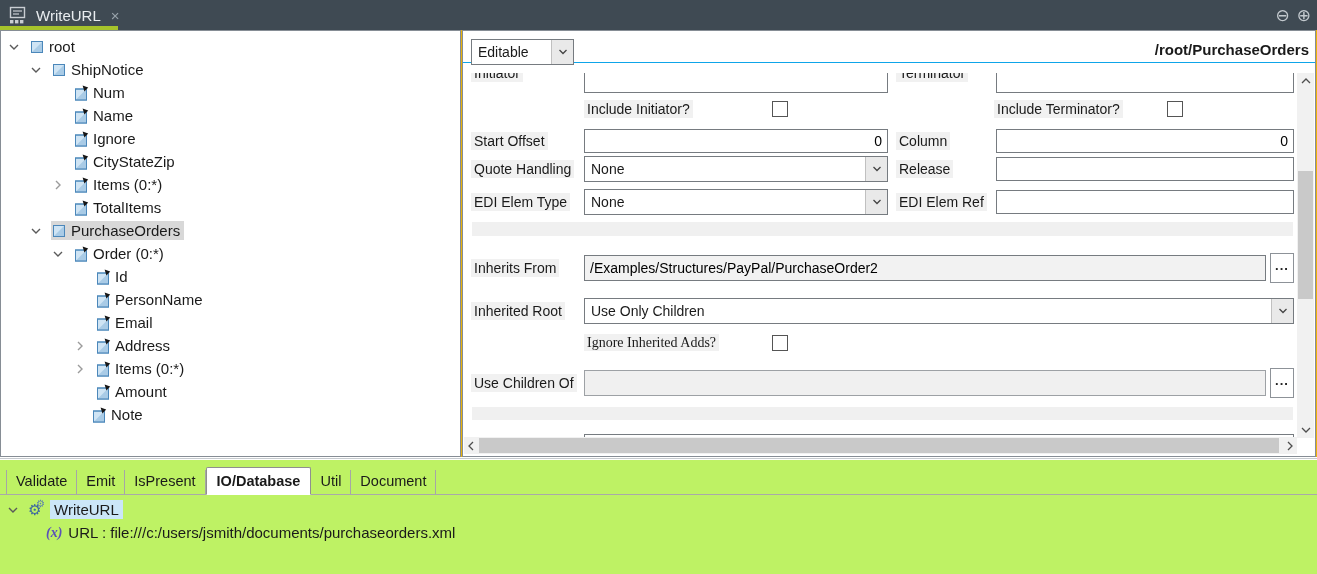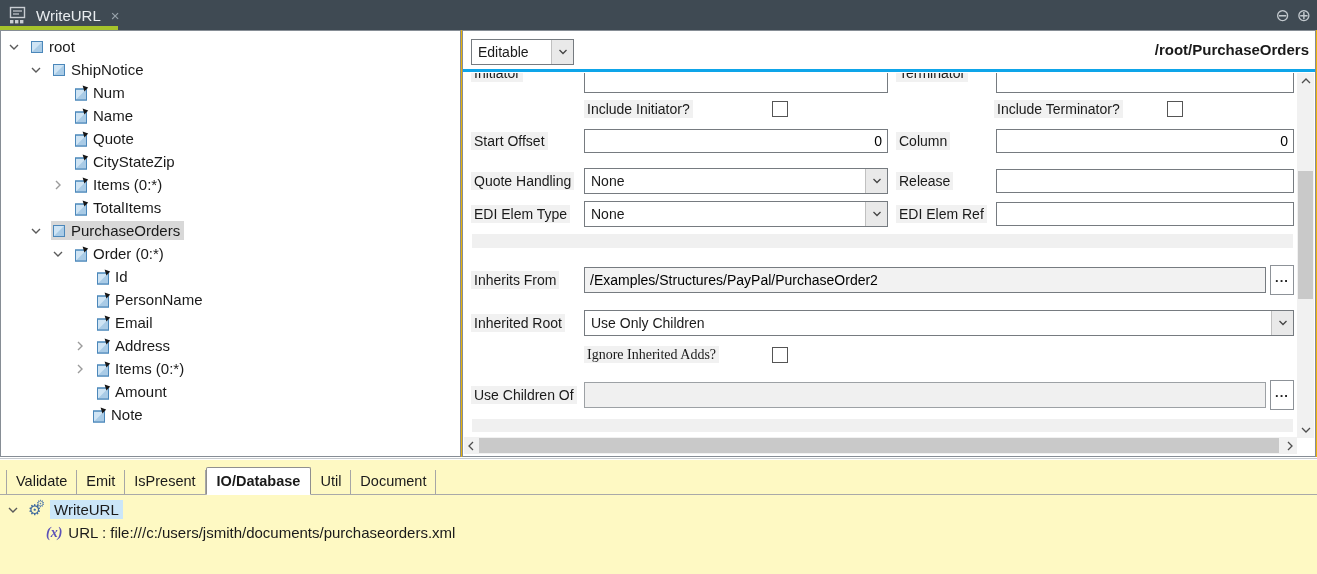--- a/index.html
+++ b/index.html
@@ -23,21 +23,21 @@
   .tree-panel { position:absolute; left:0; top:0; width:461px; height:427px; background:#fff;
                 border:1px solid #868d95; overflow:hidden; padding-top:4px; }
   .trow { display:flex; align-items:center; height:23px; font-size:15px; white-space:nowrap; }
   .trow .chev { width:20px; display:inline-flex; justify-content:flex-start; align-items:center; flex:none; }
   .tlabelwrap { display:inline-flex; align-items:center; gap:4px; padding:1px 4px 1px 1px; }
   .tlabelwrap.sel { background:#d8d8d8; }
   .nicon { width:15px; height:15px; display:inline-flex; flex:none; }
 
   .props-panel { position:absolute; left:462px; top:0; width:854px; height:427px; background:#fff;
                  border:1px solid #868d95; }
-  .props-header { position:absolute; left:0; top:0; right:0; height:41px; border-bottom:3px solid #0ea5e9; background:#fff; }
+  .props-header { position:absolute; left:0; top:0; right:0; height:32px; border-bottom:1px solid #0ea5e9; background:#fff; }
   .combo { display:flex; align-items:stretch; background:#fff; border:1px solid #767b80; height:26px; font-size:14px; }
   .combo .cval { flex:1; display:flex; align-items:center; padding:0 6px; white-space:nowrap; overflow:hidden; }
   .combo .cbtn { width:22px; flex:none; background:#e9e9e9; border-left:1px solid #c0c0c0; display:flex; align-items:center; justify-content:center; }
   .mode-combo { position:absolute; left:8px; top:8px; width:103px; }
   .node-path { position:absolute; right:6px; top:10px; font-size:15px; font-weight:bold; }
 
   .form-viewport { position:absolute; left:1px; top:42px; width:834px; height:365px; overflow:hidden; padding:0 4px 0 7px; }
   .frow { display:flex; align-items:center; }
   .flabel, .flabel2, .cblabel { font-size:14px; white-space:nowrap; }
   .flabel > span, .flabel2 > span, .cblabel > span { background:#f1f1f1; padding:1px 3px; }
@@ -61,21 +61,21 @@
   .vscroll .arr { position:absolute; left:0; width:17px; height:16px; display:flex; align-items:center; justify-content:center; }
   .vscroll .arr.up { top:0; } .vscroll .arr.down { bottom:0; }
   .vscroll .thumb { position:absolute; left:1px; width:15px; top:98px; height:128px; background:#c9c9c9; }
   .hscroll { position:absolute; left:1px; right:18px; bottom:2px; height:17px; background:#f1f1f1; }
   .hscroll .arr { position:absolute; top:0; width:14px; height:17px; display:flex; align-items:center; justify-content:center; }
   .hscroll .arr.left { left:0; } .hscroll .arr.right { right:0; }
   .hscroll .thumb { position:absolute; top:1px; left:15px; right:18px; height:15px; background:#c9c9c9; }
 
   
   .splitter-line { position:absolute; left:0; top:458px; width:1317px; height:1px; background:#c7cbcf; }
-  .bottom-area { position:absolute; left:0; top:460px; width:1317px; height:114px; background:#fef9c3; }
+  .bottom-area { position:absolute; left:0; top:460px; width:1317px; height:114px; background:#bef264; }
   .tab-strip { display:flex; align-items:flex-end; height:35px; padding-left:6px; border-bottom:1px solid #a9a9a9; }
   .tab { font-size:14.5px; padding:3px 9px 4px 9px; border-right:1px solid #a6a6a6; height:24px; white-space:nowrap; cursor:default; }
   .tab.first { border-left:1px solid #a6a6a6; }
   .tab.active { font-weight:bold; border:1px solid #8f8f8f; border-bottom:1px solid #fff; background:#fff;
                 height:28px; padding:5px 10px 4px 10px; margin-bottom:-1px; border-radius:2px 2px 0 0; }
   .bottom-tree { padding-top:3px; }
   .brow { display:flex; align-items:center; height:23px; font-size:15px; white-space:nowrap; }
   .brow1 { padding-left:8px; }
   .brow1 .chev { width:20px; display:inline-flex; }
   .gears { width:19px; position:relative; height:18px; flex:none; margin-right:3px; }
@@ -180,21 +180,21 @@
           <span class="chev"></span>
           <span class="tlabelwrap">
             <span class="nicon">
               <svg width="15" height="16" viewBox="0 0 15 16">
                 <rect x="1.5" y="4" width="11" height="11" fill="#cfe4f4" stroke="#4b87ba"></rect>
                 <path d="M12 4.5 L2 14.5 L12 14.5 Z" fill="#a9cbe6"></path>
                 <rect x="1.5" y="4" width="11" height="11" fill="none" stroke="#4b87ba"></rect>
                 <path d="M8.6 0.6 L14.2 2.4 L10.4 6.6 Z" fill="#161616"></path>
               </svg>
             </span>
-            <span>Quote</span>
+            <span>Ignore</span>
           </span>
         </div>
         <div class="trow" style="padding-left: 52px;">
           <span class="chev"></span>
           <span class="tlabelwrap">
             <span class="nicon">
               <svg width="15" height="16" viewBox="0 0 15 16">
                 <rect x="1.5" y="4" width="11" height="11" fill="#cfe4f4" stroke="#4b87ba"></rect>
                 <path d="M12 4.5 L2 14.5 L12 14.5 Z" fill="#a9cbe6"></path>
                 <rect x="1.5" y="4" width="11" height="11" fill="none" stroke="#4b87ba"></rect>
@@ -408,21 +408,21 @@
           <span class="cb" style="left:696px;"></span>
         </div>
 
         <div class="frow" style="margin-top:7px; height:25px;">
           <span class="flabel"><span>Start Offset</span></span>
           <input class="finput w1 num" value="0" style="">
           <span class="flabel2"><span>Column</span></span>
           <input class="finput w2 num" value="0" style="">
         </div>
 
-        <div class="frow" style="margin-top:15px; height:26px;">
+        <div class="frow" style="margin-top:3px; height:26px;">
           <span class="flabel"><span>Quote Handling</span></span>
           <span class="combo w1">
             <span class="cval">None</span>
             <span class="cbtn">
                 <svg width="10" height="10" viewBox="0 0 10 10">
                   <polyline points="1.5,3 5,6.5 8.5,3" fill="none" stroke="#444" stroke-width="1.3"></polyline>
                 </svg>
               </span>
           </span>
           <span class="flabel2"><span>Release</span></span>

